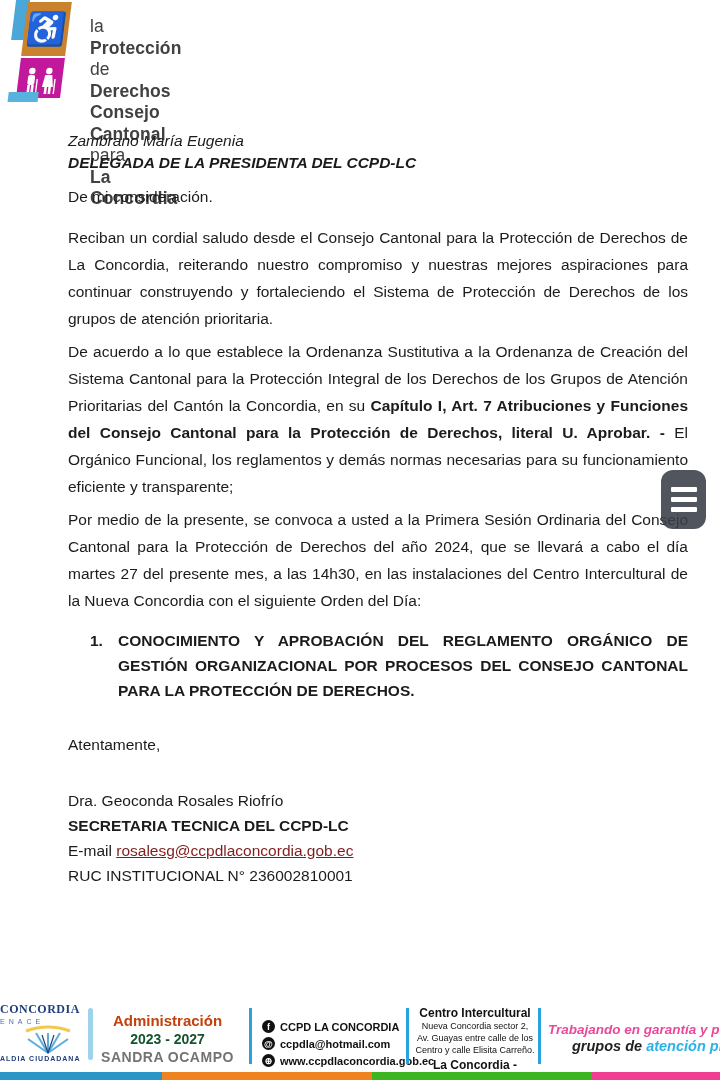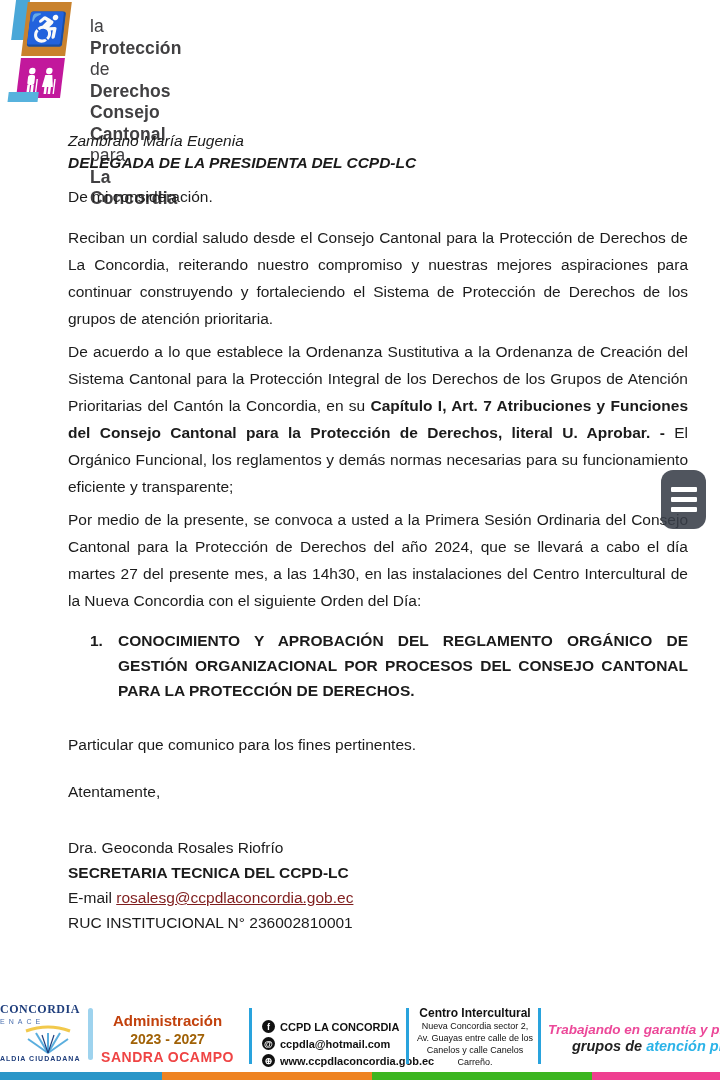--- a/index.html
+++ b/index.html
@@ -57,22 +57,22 @@
 
   .muni-logo { position:absolute; left:0; top:2px; width:96px; text-align:left; color:#1f3e7c; }
   .muni-top { font-family:"Liberation Serif", serif; font-weight:bold; font-size:12px; letter-spacing:0.5px; }
   .muni-renace { font-size:7px; letter-spacing:4px; color:#4a6fae; margin-top:1px; }
   .muni-art { display:block; margin:0 auto; }
   .muni-bottom { font-size:7px; font-weight:bold; letter-spacing:1px; }
   .muni-bar { position:absolute; left:88px; top:8px; width:5px; height:52px; background:#9ed3ee; border-radius:3px; }
 
   .admin { position:absolute; left:100px; top:12px; width:135px; text-align:center; font-weight:bold; }
   .admin-1 { color:#c2410c; font-size:15px; }
-  .admin-2 { color:#a16207; font-size:14px; margin-top:2px; }
-  .admin-3 { color:#ef4444; font-size:14px; margin-top:2px; letter-spacing:0.5px; }
+  .admin-2 { color:#14532d; font-size:14px; margin-top:2px; }
+  .admin-3 { color:#737373; font-size:14px; margin-top:2px; letter-spacing:0.5px; }
 
   .vdiv { position:absolute; top:8px; width:3px; height:56px; background:#29a3dd; }
   .vdiv-1 { left:249px; } .vdiv-2 { left:406px; } .vdiv-3 { left:538px; }
 
   .contact { position:absolute; left:262px; top:20px; width:140px; font-size:11px; font-weight:bold; color:#111; }
   .contact-row { display:flex; align-items:center; margin-bottom:4px; white-space:nowrap; }
   .cicon { display:inline-flex; align-items:center; justify-content:center; width:13px; height:13px; border-radius:50%; background:#111; color:#fff; font-size:9px; margin-right:5px; flex:0 0 13px; }
 
   .address { position:absolute; left:415px; top:6px; width:120px; text-align:center; color:#111; }
   .addr-title { font-size:12px; font-weight:bold; }
@@ -132,21 +132,20 @@
 
   <p class="para"><span>De acuerdo a lo que establece la Ordenanza Sustitutiva a la Ordenanza de Creación del Sistema Cantonal para la Protección Integral de los Derechos de los Grupos de Atención Prioritarias del Cantón la Concordia, en su </span><b>Capítulo I, Art. 7 Atribuciones y Funciones del Consejo Cantonal para la Protección de Derechos, literal U.  Aprobar. - </b><span>El Orgánico Funcional, los reglamentos y demás normas necesarias para su funcionamiento eficiente y transparente;</span></p>
 
   <p class="para">Por medio de la presente, se convoca a usted a la Primera Sesión Ordinaria del Consejo Cantonal para la Protección de Derechos del año 2024, que se llevará a cabo el día martes 27 del presente mes, a las 14h30, en las instalaciones del Centro Intercultural de la Nueva Concordia con el siguiente Orden del Día:</p>
 
   <div class="order-list">
     <span class="order-num">1.</span>
     <span class="order-text">CONOCIMIENTO Y APROBACIÓN DEL REGLAMENTO ORGÁNICO DE GESTIÓN ORGANIZACIONAL POR PROCESOS DEL CONSEJO CANTONAL PARA LA PROTECCIÓN DE DERECHOS.</span>
   </div>
 
-  <p class="closing1">Particular que comunico para los fines pertinentes.</p>
 
   <p class="closing2">Atentamente,</p>
 
   <div class="sig">
     <div>Dra. Geoconda Rosales Riofrío</div>
     <div class="bold">SECRETARIA TECNICA DEL CCPD-LC</div>
     <div>
       <span>E-mail </span><a href="#" class="email-link">rosalesg@ccpdlaconcordia.gob.ec</a>
     </div>
     <div>RUC INSTITUCIONAL N° 236002810001</div>
@@ -204,21 +203,21 @@
       <span>www.ccpdlaconcordia.gob.ec</span>
     </div>
   </div>
 
   <div class="vdiv vdiv-2"></div>
 
   <div class="address">
     <div class="addr-title">Centro Intercultural</div>
     <div class="addr-line">Nueva Concordia sector 2,</div>
     <div class="addr-line">Av. Guayas entre calle de los</div>
-    <div class="addr-line">Canelos y calle Canelos Carreño.</div>
+    <div class="addr-line">Centro y calle Elisita Carreño.</div>
     <div class="addr-country">La Concordia - Ecuador</div>
   </div>
 
   <div class="vdiv vdiv-3"></div>
 
   <div class="slogan">
     <div class="slogan-1">Trabajando en garantía y prot</div>
     <div class="slogan-2"><span class="black">grupos de </span><span class="cyan">atención pri</span></div>
   </div>
 

